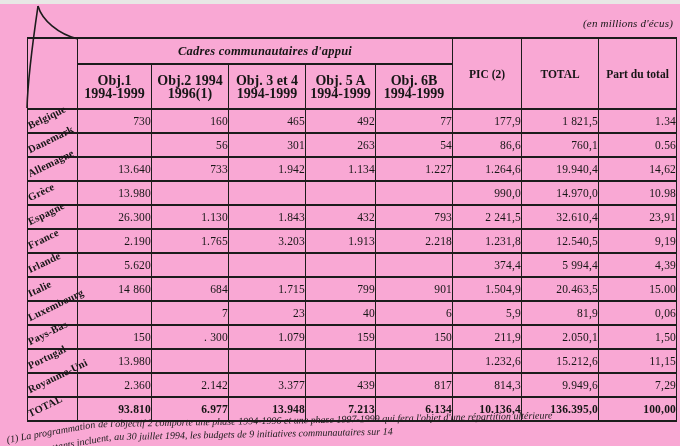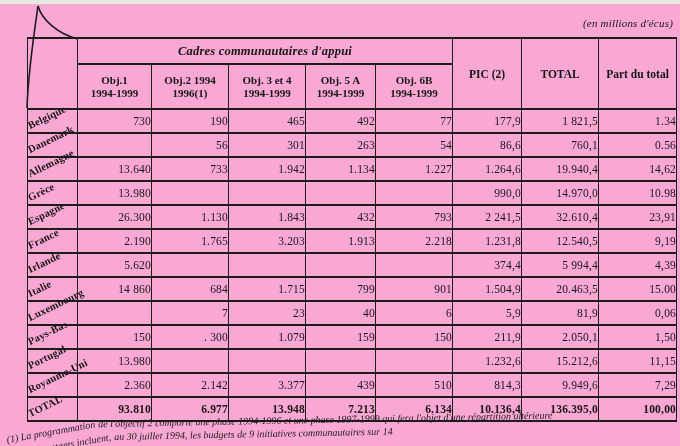--- a/index.html
+++ b/index.html
@@ -18,21 +18,21 @@
   }
   table.main th,table.main td{
     border:1.5px solid #1c1c1c;border-top-width:2px;border-bottom-width:2px;
     padding:0;overflow:visible;
   }
   td.corner{border-left:0;border-top:0;border-bottom:2px solid #1c1c1c;}
   tr.hr1{height:26px;}
   tr.hr2{height:45px;}
   tr.dr{height:24px;}
   .group-h{font-weight:bold;font-size:12.5px;text-align:center;vertical-align:middle;letter-spacing:.2px;font-style:italic;}
-  .obj-h{font-weight:bold;font-size:11px;line-height:13px;text-align:center;vertical-align:middle;}
+  .obj-h{font-weight:bold;font-size:14px;line-height:13px;text-align:center;vertical-align:middle;}
   .tall-h{font-weight:bold;font-size:11.5px;text-align:center;vertical-align:middle;}
   td.num{text-align:right;padding-right:13px;font-size:11.5px;vertical-align:middle;letter-spacing:.2px;}
   tr.total td.num{font-weight:bold;}
   td.label-cell{position:relative;}
   .rot{
     position:absolute;left:3px;bottom:1px;white-space:nowrap;
     transform:rotate(-26deg);transform-origin:0 100%;
     font-weight:bold;font-size:10.5px;letter-spacing:.2px;
   }
   .curl{position:absolute;left:0;top:0;pointer-events:none;}
@@ -96,21 +96,21 @@
             <div>Obj. 6B</div>
             <div>1994-1999</div>
           </th>
     </tr>
 
     <tr class="dr">
       <td class="label-cell">
             <span class="rot">Belgique</span>
           </td>
       <td class="num">730</td>
-      <td class="num">190</td>
+      <td class="num">160</td>
       <td class="num">465</td>
       <td class="num">492</td>
       <td class="num">77</td>
       <td class="num">177,9</td>
       <td class="num">1 821,5</td>
       <td class="num">1.34</td>
     </tr>
     <tr class="dr">
       <td class="label-cell">
             <span class="rot">Danemark</span>
@@ -242,21 +242,21 @@
       <td class="num">11,15</td>
     </tr>
     <tr class="dr">
       <td class="label-cell">
             <span class="rot">Royaume-Uni</span>
           </td>
       <td class="num">2.360</td>
       <td class="num">2.142</td>
       <td class="num">3.377</td>
       <td class="num">439</td>
-      <td class="num">510</td>
+      <td class="num">817</td>
       <td class="num">814,3</td>
       <td class="num">9.949,6</td>
       <td class="num">7,29</td>
     </tr>
     <tr class="dr total">
       <td class="label-cell">
             <span class="rot">TOTAL</span>
           </td>
       <td class="num">93.810</td>
       <td class="num">6.977</td>

